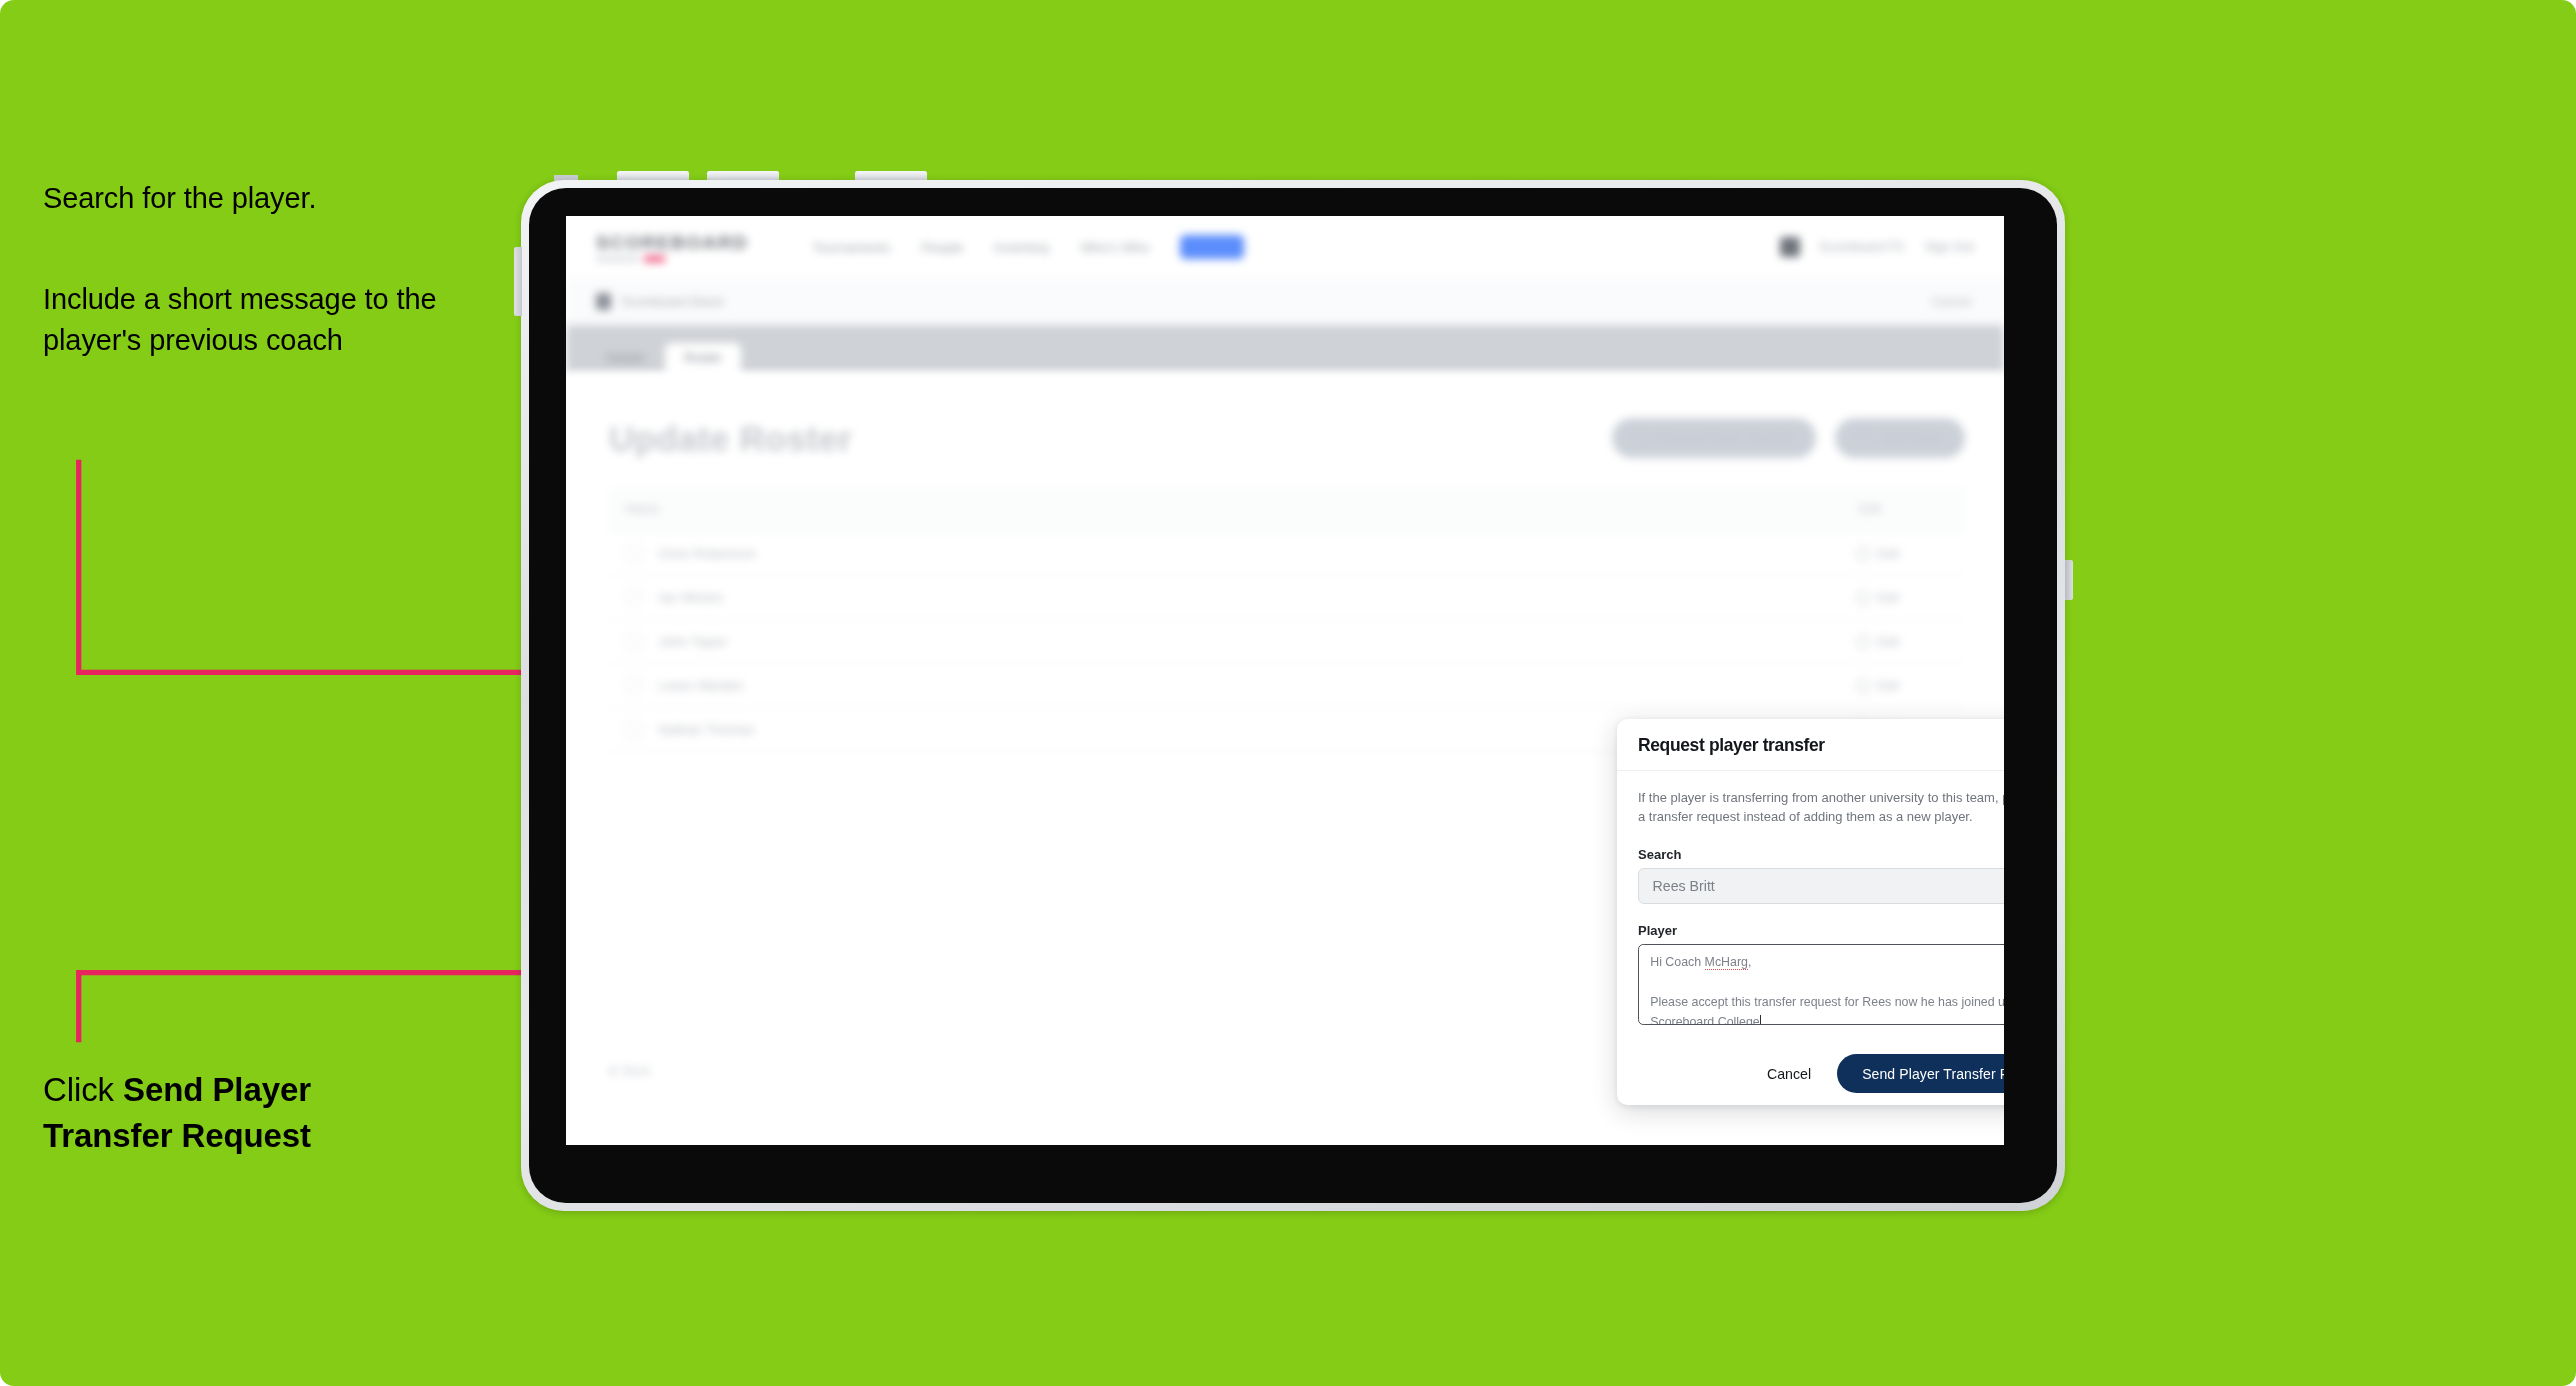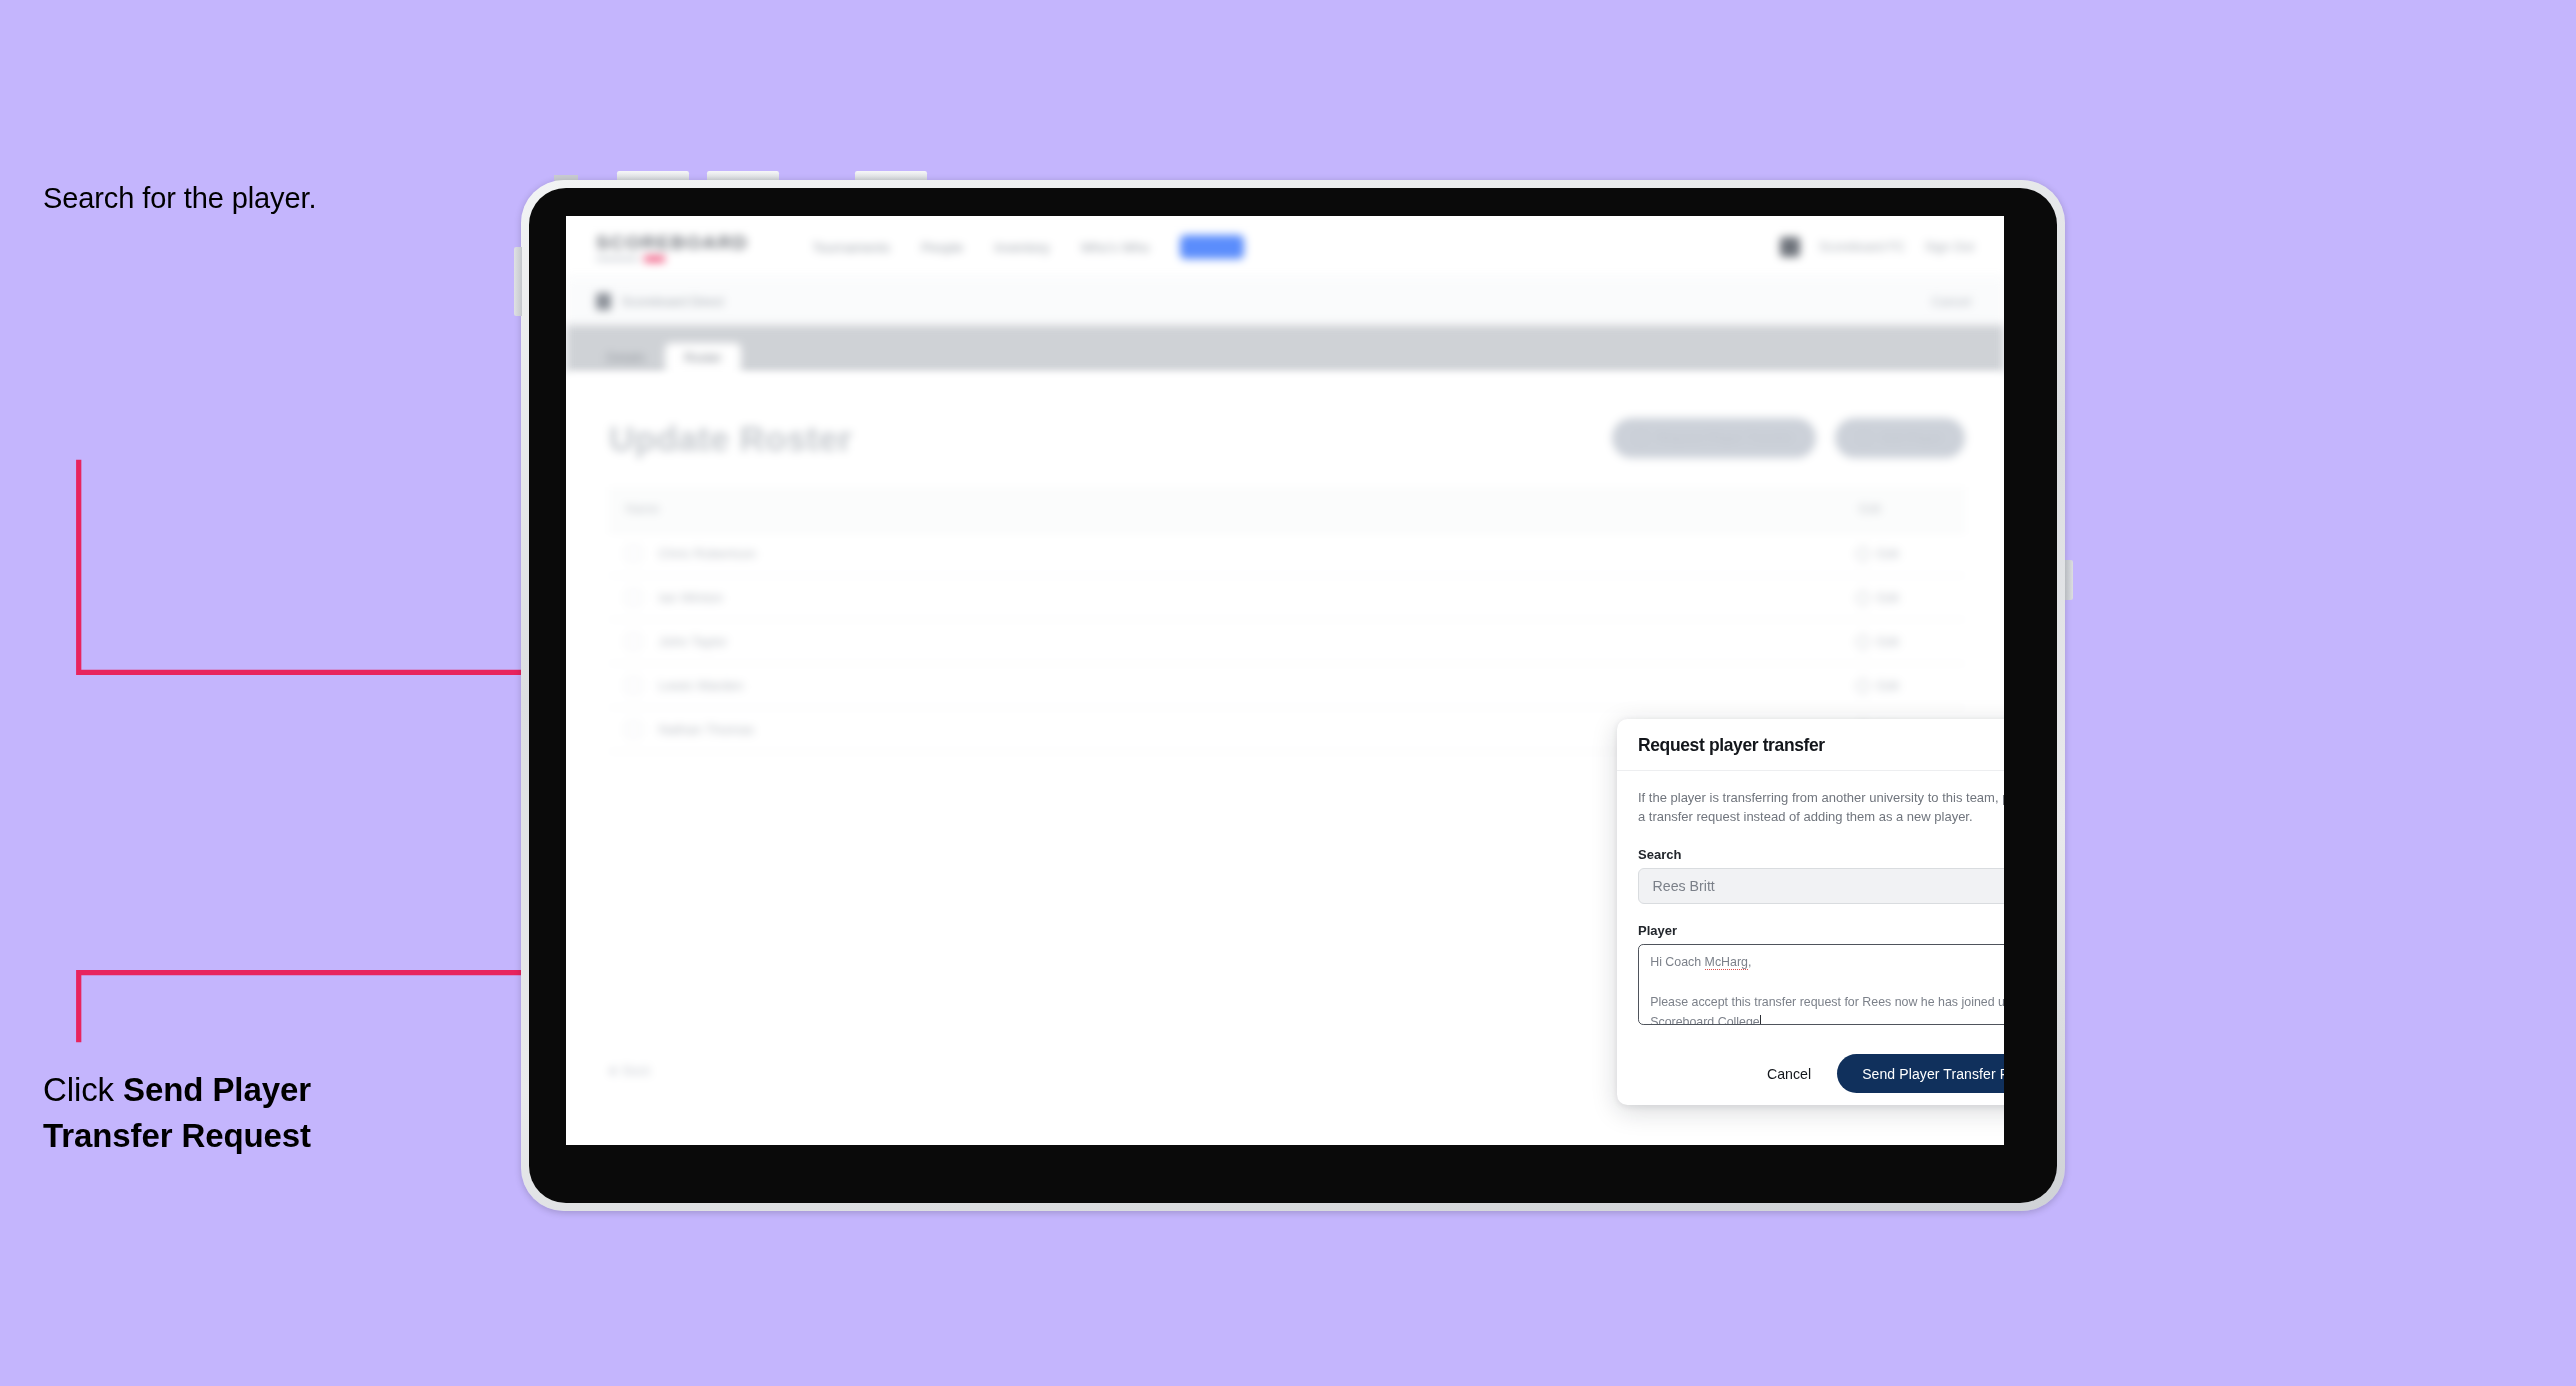--- a/index.html
+++ b/index.html
@@ -2,21 +2,21 @@
 <html style="font-size:12px"><head>
 <meta charset="utf-8">
 <style>
   * { box-sizing: border-box; margin: 0; padding: 0; }
   html, body {
     width: 2576px; height: 1386px;
     background: #ffffff;
     font-family: "Liberation Sans", sans-serif;
     overflow: hidden;
   }
-  #stage { position: relative; width: 2576px; height: 1386px; background:#c4b5fd; }
+  #stage { position: relative; width: 2576px; height: 1386px; background:#84cc16;border-radius:14px; }
 
   
   .annot {
     position: absolute;
     color: #000;
     font-family: "Liberation Sans", sans-serif;
     font-size: 29px;
     line-height: 1.42;
     letter-spacing: -0.1px;
   }
@@ -200,20 +200,21 @@
     padding:11.2px 25.5px; cursor:pointer; letter-spacing:0.1px;
   }
 </style>
 </head>
 <body>
 
 <div id="stage">
 
   <div class="annot" id="annot-search">Search for the player.</div>
 
+  <div class="annot" id="annot-message">Include a short message to the player's previous coach</div>
 
   <div class="annot" id="annot-click">
     <span>Click </span><b>Send Player Transfer Request</b>
   </div>
 
   <svg class="arrow-svg" viewBox="0 0 3440 1851">
 
     <path d="M105,614 L105,898 L1355,898" stroke="#e8245e" stroke-width="7" fill="none" stroke-linecap="butt"></path>
     <path d="M1317,866 L1372,898 L1317,930" stroke="#e8245e" stroke-width="8" fill="none" stroke-linecap="round" stroke-linejoin="round"></path>
 

